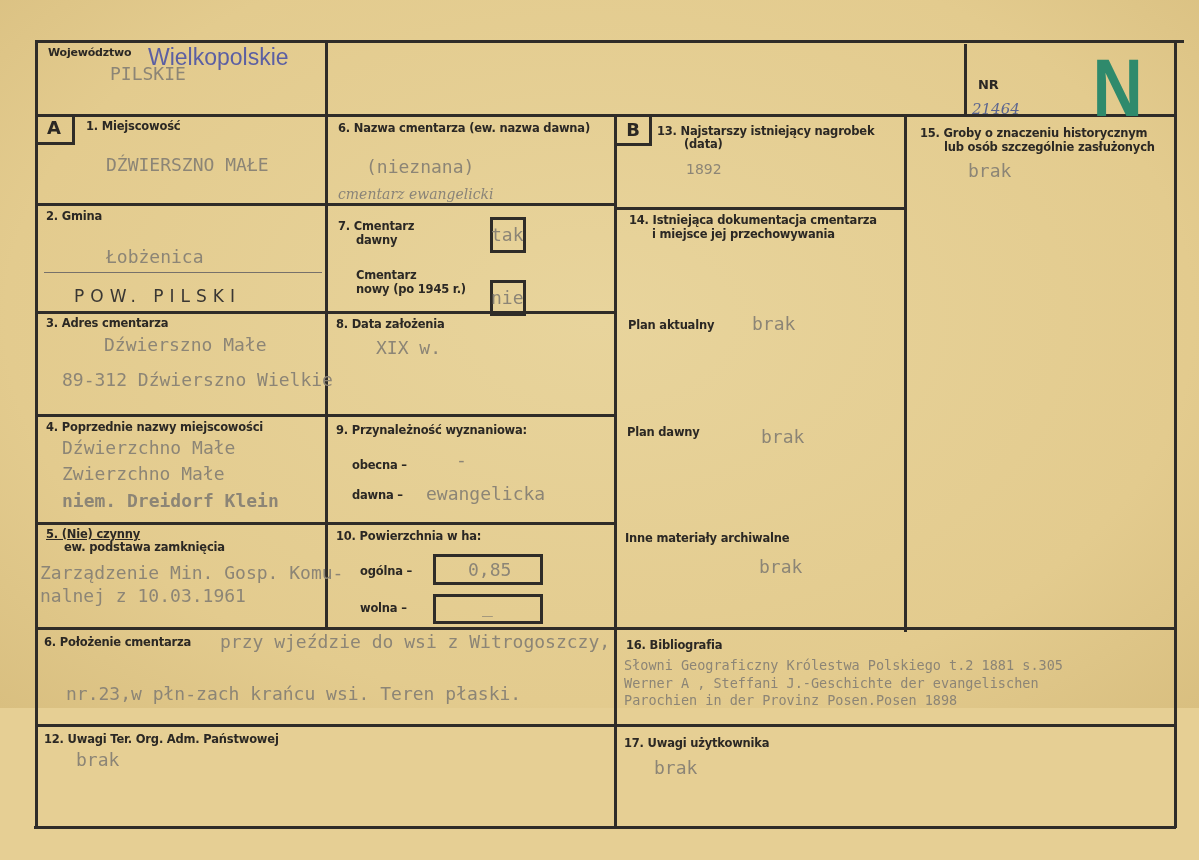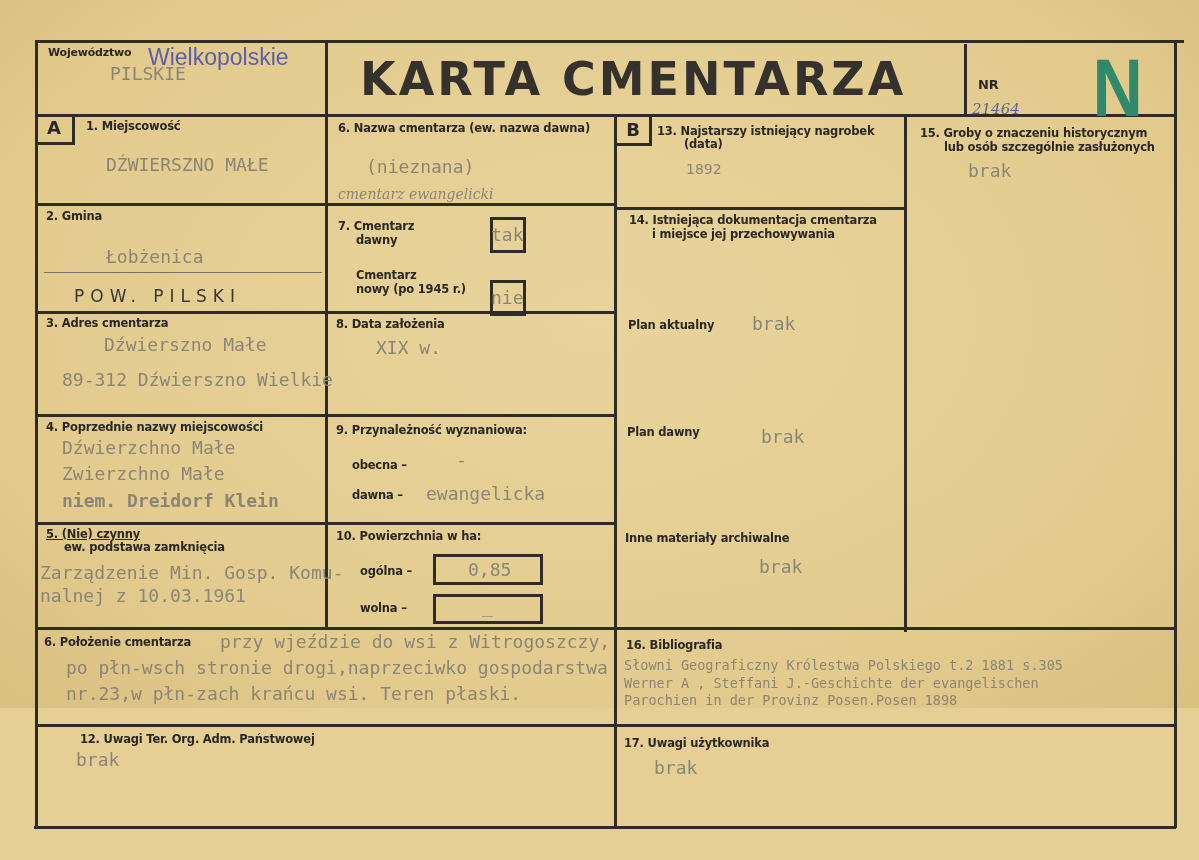--- a/index.html
+++ b/index.html
@@ -78,21 +78,20 @@
   <div class="line h" style="left:36px;top:311px;width:580px;"></div>
   <div class="line h" style="left:36px;top:414px;width:580px;"></div>
   <div class="line h" style="left:36px;top:522px;width:580px;"></div>
   <div class="line h" style="left:36px;top:627px;width:1140px;"></div>
   <div class="line h" style="left:36px;top:724px;width:1140px;"></div>
   <div class="line h" style="left:44px;top:272px;width:278px;height:1px;background:#77716a;"></div>
 
   <div class="lbl" style="left:48px;top:46px;font-size:11px;">Województwo</div>
   <div class="stamp">Wielkopolskie</div>
   <div class="typed" style="left:110px;top:66px;">PILSKIE</div>
-  <div class="title">KARTA CMENTARZA</div>
   <div class="lbl" style="left:978px;top:78px;font-size:13px;">NR</div>
   <div class="pencil" style="left:972px;top:100px;color:#5c6690;font-size:15px;">21464</div>
   <div class="green-n">N</div>
 
   <div class="letterbox" style="left:36px;top:114px;width:36px;height:28px;line-height:28px;border-top:none;border-left:none;">A</div>
 
   <div class="lbl" style="left:86px;top:120px;">1. Miejscowość</div>
   <div class="typed" style="left:106px;top:157px;">DŹWIERSZNO MAŁE</div>
 
   <div class="lbl" style="left:46px;top:210px;">2. Gmina</div>
@@ -142,24 +141,23 @@
   <div class="box" style="left:433px;top:554px;width:104px;height:25px;">
     <span class="typed" style="left:32px;top:5px;">0,85</span>
   </div>
   <div class="lbl" style="left:360px;top:602px;">wolna –</div>
   <div class="box" style="left:433px;top:594px;width:104px;height:24px;">
     <span class="typed" style="left:46px;top:2px;">_</span>
   </div>
 
   <div class="lbl" style="left:44px;top:636px;">6. Położenie cmentarza</div>
   <div class="typed" style="left:220px;top:634px;">przy wjeździe do wsi z Witrogoszczy,</div>
-  <div class="typed" style="left:66px;top:660px;">po płn-wsch stronie drogi,naprzeciwko gospodarstwa</div>
   <div class="typed" style="left:66px;top:686px;">nr.23,w płn-zach krańcu wsi. Teren płaski.</div>
 
-  <div class="lbl" style="left:44px;top:733px;margin-left:36px;">12. Uwagi Ter. Org. Adm. Państwowej</div>
+  <div class="lbl" style="left:44px;top:733px;">12. Uwagi Ter. Org. Adm. Państwowej</div>
   <div class="typed" style="left:76px;top:752px;">brak</div>
 
   <div class="letterbox" style="left:617px;top:117px;width:32px;height:26px;line-height:26px;border-top:none;border-left:none;">B</div>
 
   <div class="lbl" style="left:657px;top:125px;">13. Najstarszy istniejący nagrobek</div>
   <div class="lbl" style="left:684px;top:138px;">(data)</div>
   <div class="typed" style="left:686px;top:161px;font-family:'DejaVu Sans',sans-serif;font-size:14px;">1892</div>
 
   <div class="lbl" style="left:629px;top:214px;">14. Istniejąca dokumentacja cmentarza</div>
   <div class="lbl" style="left:652px;top:228px;">i miejsce jej przechowywania</div>

